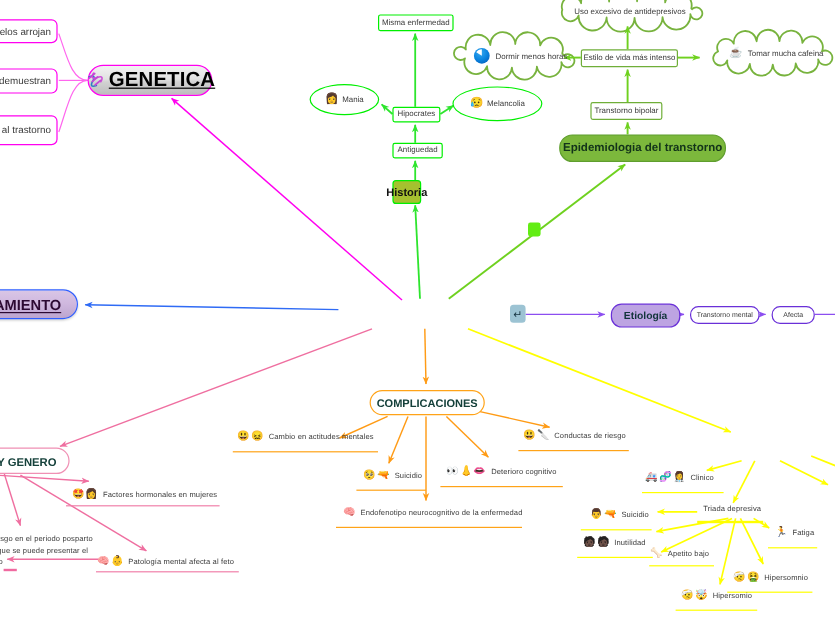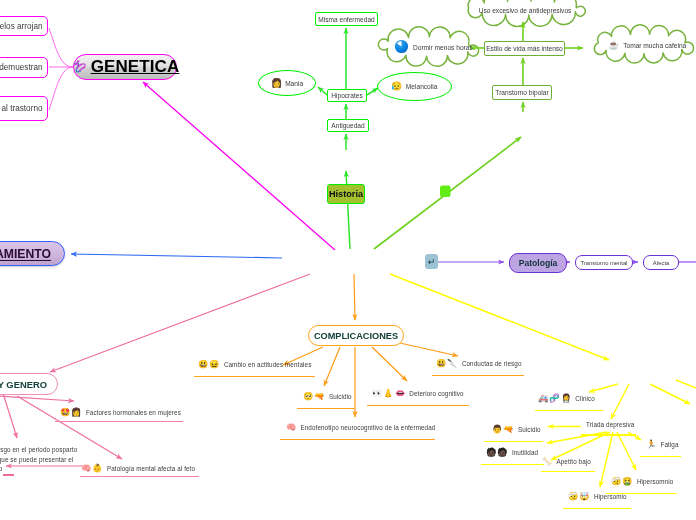--- a/index.html
+++ b/index.html
@@ -40,23 +40,23 @@
   #genetica-label{text-decoration:underline;text-underline-offset:1.4px;
     text-decoration-thickness:1.2px;font-size:17px;letter-spacing:.1px;}
   #genetica-icon{margin-top:1px;}
   .rectm{border:1.6px solid #ff00f0;border-radius:5px;background:#fff;
          font-size:8.2px;color:#3a3a3a;justify-content:flex-end;padding-right:4.5px;}
   #gen-c1{left:-73px;top:16px;width:121px;height:20px;}
   #gen-c2{left:-82px;top:57px;width:130px;height:21px;}
   #gen-c3{left:-65px;top:96px;width:113px;height:25px;}
 
   
-  #historia-node{left:327px;top:150px;width:38px;height:20px;
+  #historia-node{left:327px;top:150px;width:24px;height:20px;
     border:1.6px solid #00ef00;border-radius:3px;background:#a5c12f;
-    font-size:9.2px;font-weight:bold;color:#111;margin-top:34px;}
+    font-size:9.2px;font-weight:bold;color:#111;}
   .greenbox{border:1.5px solid #00ef00;border-radius:2px;background:#fff;
     font-size:6.6px;color:#3a3a3a;}
   #antiguedad-node{left:327px;top:119px;width:42px;height:13px;}
   #hipocrates-node{left:327px;top:89px;width:40px;height:13px;}
   #misma-node{left:315px;top:12px;width:63px;height:14px;}
   .ell{border:1.7px solid #00ef00;border-radius:50%;background:#fff;gap:3px;}
   #mania-node{left:258px;top:70px;width:58px;height:26px;}
   #melancolia-node{left:377px;top:72px;width:75px;height:29px;}
   .i11{font-size:9px;}
   .t9{font-size:6.6px;color:#3a3a3a;}
@@ -252,20 +252,21 @@
 <div class="n greenbox" id="misma-node">Misma enfermedad</div>
 <div class="n ell" id="mania-node">
   <span class="e i11">👩</span>
   <span class="t9">Mania</span>
 </div>
 <div class="n ell" id="melancolia-node">
   <span class="e i11">😥</span>
   <span class="t9">Melancolia</span>
 </div>
 
+<div class="n" id="epidem-node">Epidemiologia del transtorno</div>
 <div class="n obox" id="tbipolar-node">Transtorno bipolar</div>
 <div class="n obox" id="estilo-node">Estilo de vida más intenso</div>
 <div class="n cl" id="uso-node">Uso excesivo de antidepresivos</div>
 <div class="n cl" id="dormir-node">
   <span class="i11"><svg viewBox="0 0 24 24" width="15" height="15">
           <defs>
             <radialGradient id="bg1" cx="40%" cy="30%" r="75%">
               <stop offset="0%" stop-color="#37a9ef"></stop>
               <stop offset="60%" stop-color="#0a85e0"></stop>
               <stop offset="100%" stop-color="#0565c2"></stop>
@@ -274,21 +275,21 @@
           <circle cx="12" cy="12" r="10.5" fill="url(#bg1)"></circle>
           <path d="M12,12 L12,3.2 A8.8,8.8 0 0 0 4.6,7.3 Z" fill="#fff"></path>
         </svg></span>
   <span class="t9">Dormir menos horas</span>
 </div>
 <div class="n cl" id="cafeina-node">
   <span class="e i11">☕</span>
   <span class="t9">Tomar mucha cafeina</span>
 </div>
 
-<div class="n" id="etiologia-node">Patología</div>
+<div class="n" id="etiologia-node">Etiología</div>
 <div class="n vbox" id="tmental-node">Transtorno mental</div>
 <div class="n vbox" id="afecta-node">Afecta</div>
 
 <div class="n" id="tratamiento-node">
   <span id="tratamiento-label">TRATAMIENTO</span>
 </div>
 
 <div class="n" id="genero-node">O Y GENERO</div>
 <div class="ul" id="factores-node">
   <span class="e i10">🤩</span>

